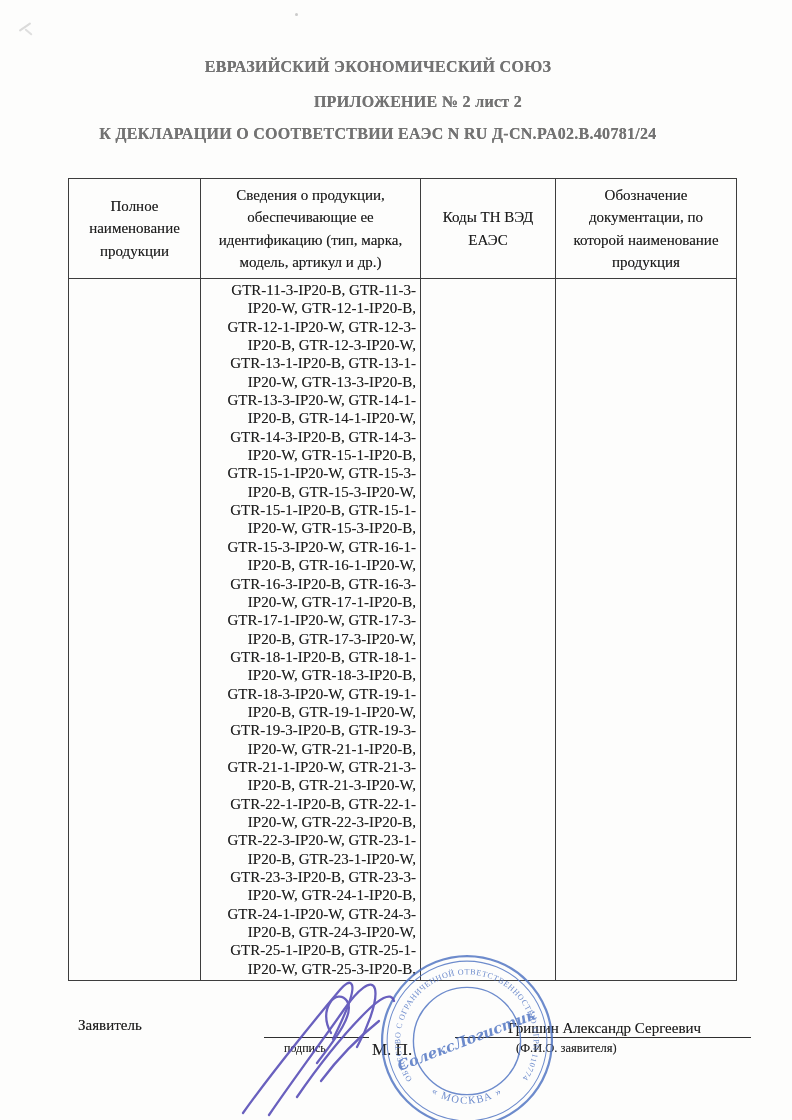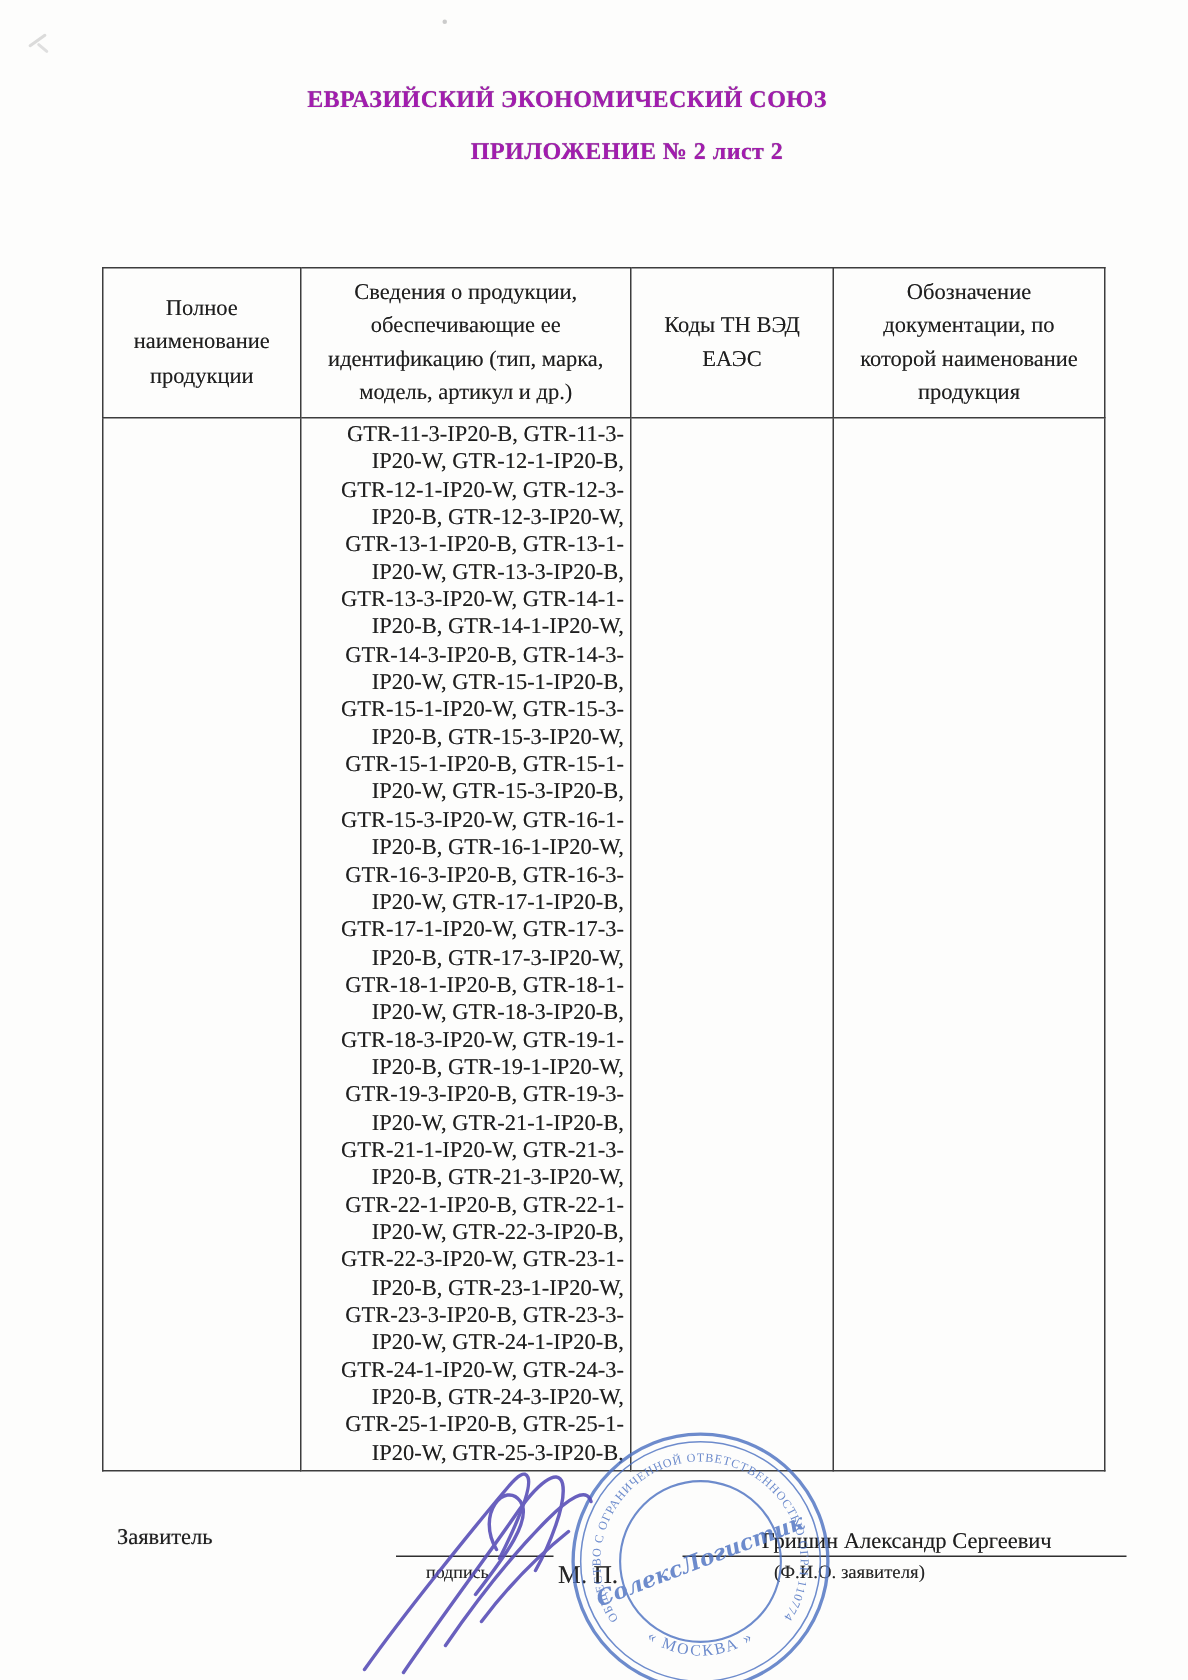--- a/index.html
+++ b/index.html
@@ -7,21 +7,21 @@
   body { width: 792px; height: 1120px; overflow: hidden; }
   .page {
     position: relative; width: 792px; height: 1120px;
     background: #fdfdfc; overflow: hidden;
     font-family: "Liberation Serif", "DejaVu Serif", serif;
     color: #1e1e1e;
   }
   .title {
     position: absolute; left: 0; width: 756px; text-align: center;
     font-weight: bold; font-size: 16px; letter-spacing: 0.3px;
-    color: #a21caf; text-shadow: 0 0 0.5px rgba(0,0,0,.5);
+    color: #737373; text-shadow: 0 0 0.5px rgba(0,0,0,.5);
   }
   .t1 { top: 58px; }
   .t2 { top: 93px; margin-left: 40px; }
   .t3 { top: 125px; }
 
   table.doc-table {
     position: absolute; left: 68px; top: 178px; width: 668px;
     border-collapse: collapse; table-layout: fixed;
   }
   .doc-table th, .doc-table td {
@@ -66,20 +66,21 @@
 <body>
 
 <div class="page">
 
   <div class="speck sp1"></div>
   <div class="speck sp2"></div>
   <div class="speck sp3"></div>
 
   <div class="title t1">ЕВРАЗИЙСКИЙ ЭКОНОМИЧЕСКИЙ СОЮЗ</div>
   <div class="title t2">ПРИЛОЖЕНИЕ № 2 лист 2</div>
+  <div class="title t3">К ДЕКЛАРАЦИИ О СООТВЕТСТВИИ ЕАЭС N RU Д-CN.PA02.B.40781/24</div>
 
   <table class="doc-table">
     <colgroup>
       <col style="width:132px">
         <col style="width:220px">
         <col style="width:135px">
         <col style="width:181px">
     </colgroup>
     <thead>
       <tr>

